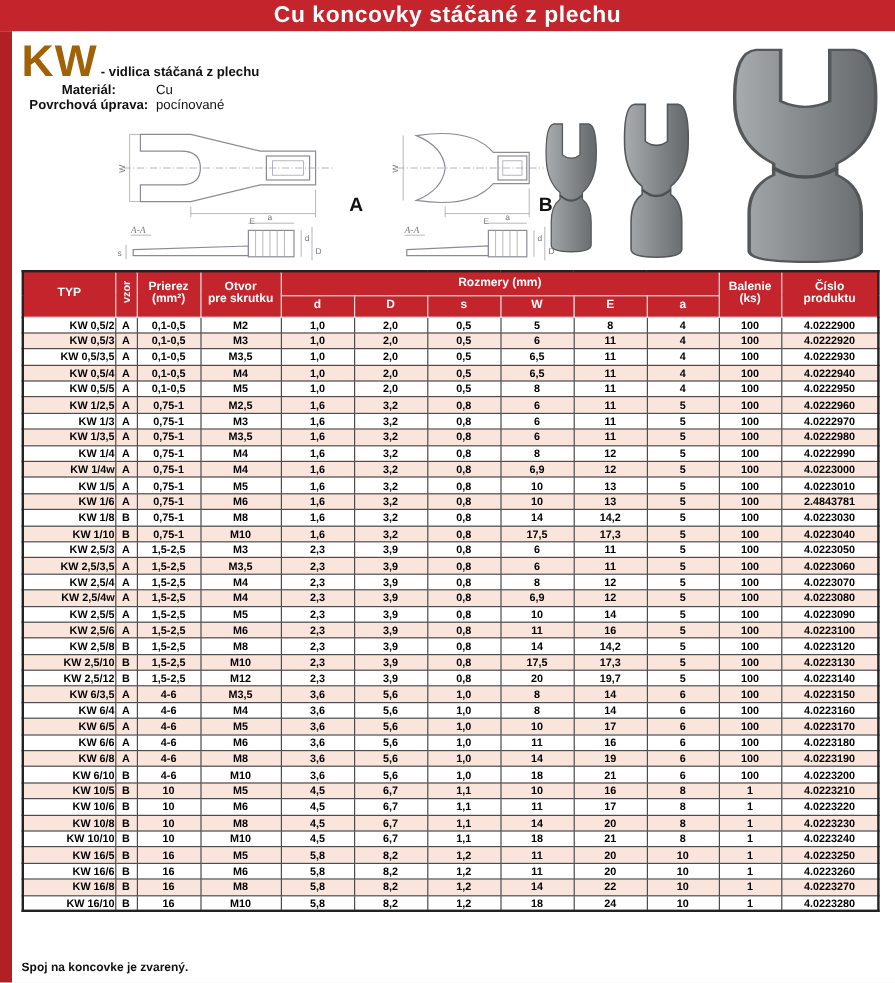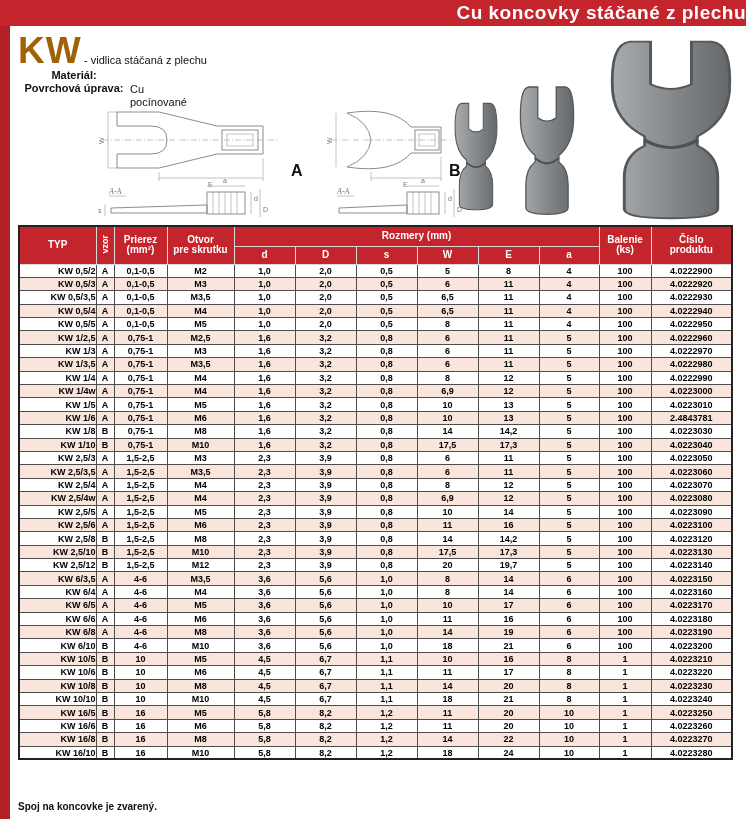--- a/index.html
+++ b/index.html
@@ -5,30 +5,30 @@
   :root{
     --red:#c4242b;
     --stripe:#b02025;
     --pink:#f9e5dc;
   }
   *{box-sizing:border-box;}
   body{margin:0;background:#e8e8e8;font-family:"Liberation Sans",sans-serif;}
   .page{position:relative;width:746px;height:819px;background:#ffffff;overflow:hidden;}
 
   .banner{position:absolute;top:0;left:0;width:746px;height:26px;background:var(--red);
-    color:#fff;font-weight:bold;font-size:19px;text-align:right;line-height:26px;letter-spacing:.5px;}
+    color:#fff;font-weight:bold;font-size:19px;text-align:center;line-height:26px;letter-spacing:.5px;}
   .stripe{position:absolute;top:26px;left:0;width:10px;height:793px;background:var(--stripe);}
 
   .kw-code{position:absolute;top:30px;left:18px;font-size:37px;font-weight:bold;color:#a16207;letter-spacing:1px;}
-  .kw-subtitle{position:absolute;top:54px;left:84px;font-size:11px;font-weight:normal;color:#111;}
+  .kw-subtitle{position:absolute;top:54px;left:84px;font-size:11px;font-weight:bold;color:#111;}
 
   .specs{position:absolute;top:69px;left:18px;font-size:11px;color:#111;}
   .spec-row{display:flex;height:13px;line-height:13px;text-align:center;}
   .spec-label{width:112px;font-weight:bold;}
-  .spec-value{font-weight:normal;margin-top:14px;}
+  .spec-value{font-weight:normal;}
 
   .drawings{position:absolute;top:106px;left:95px;width:360px;height:118px;}
   .drawing-a{position:absolute;left:0;top:0;}
   .drawing-b{position:absolute;left:232px;top:0;}
   .tech{stroke:#8b8b95;stroke-width:1;fill:none;}
   .tech-thin{stroke:#9a9aa4;stroke-width:.6;fill:none;}
   .dim-text{fill:#77777f;font-size:7px;font-family:"Liberation Sans",sans-serif;}
   .sec-text{fill:#77777f;font-size:8px;font-style:italic;font-family:"Liberation Serif",serif;}
   .vlabel{fill:#111;font-size:16px;font-weight:bold;font-family:"Liberation Sans",sans-serif;}
 

